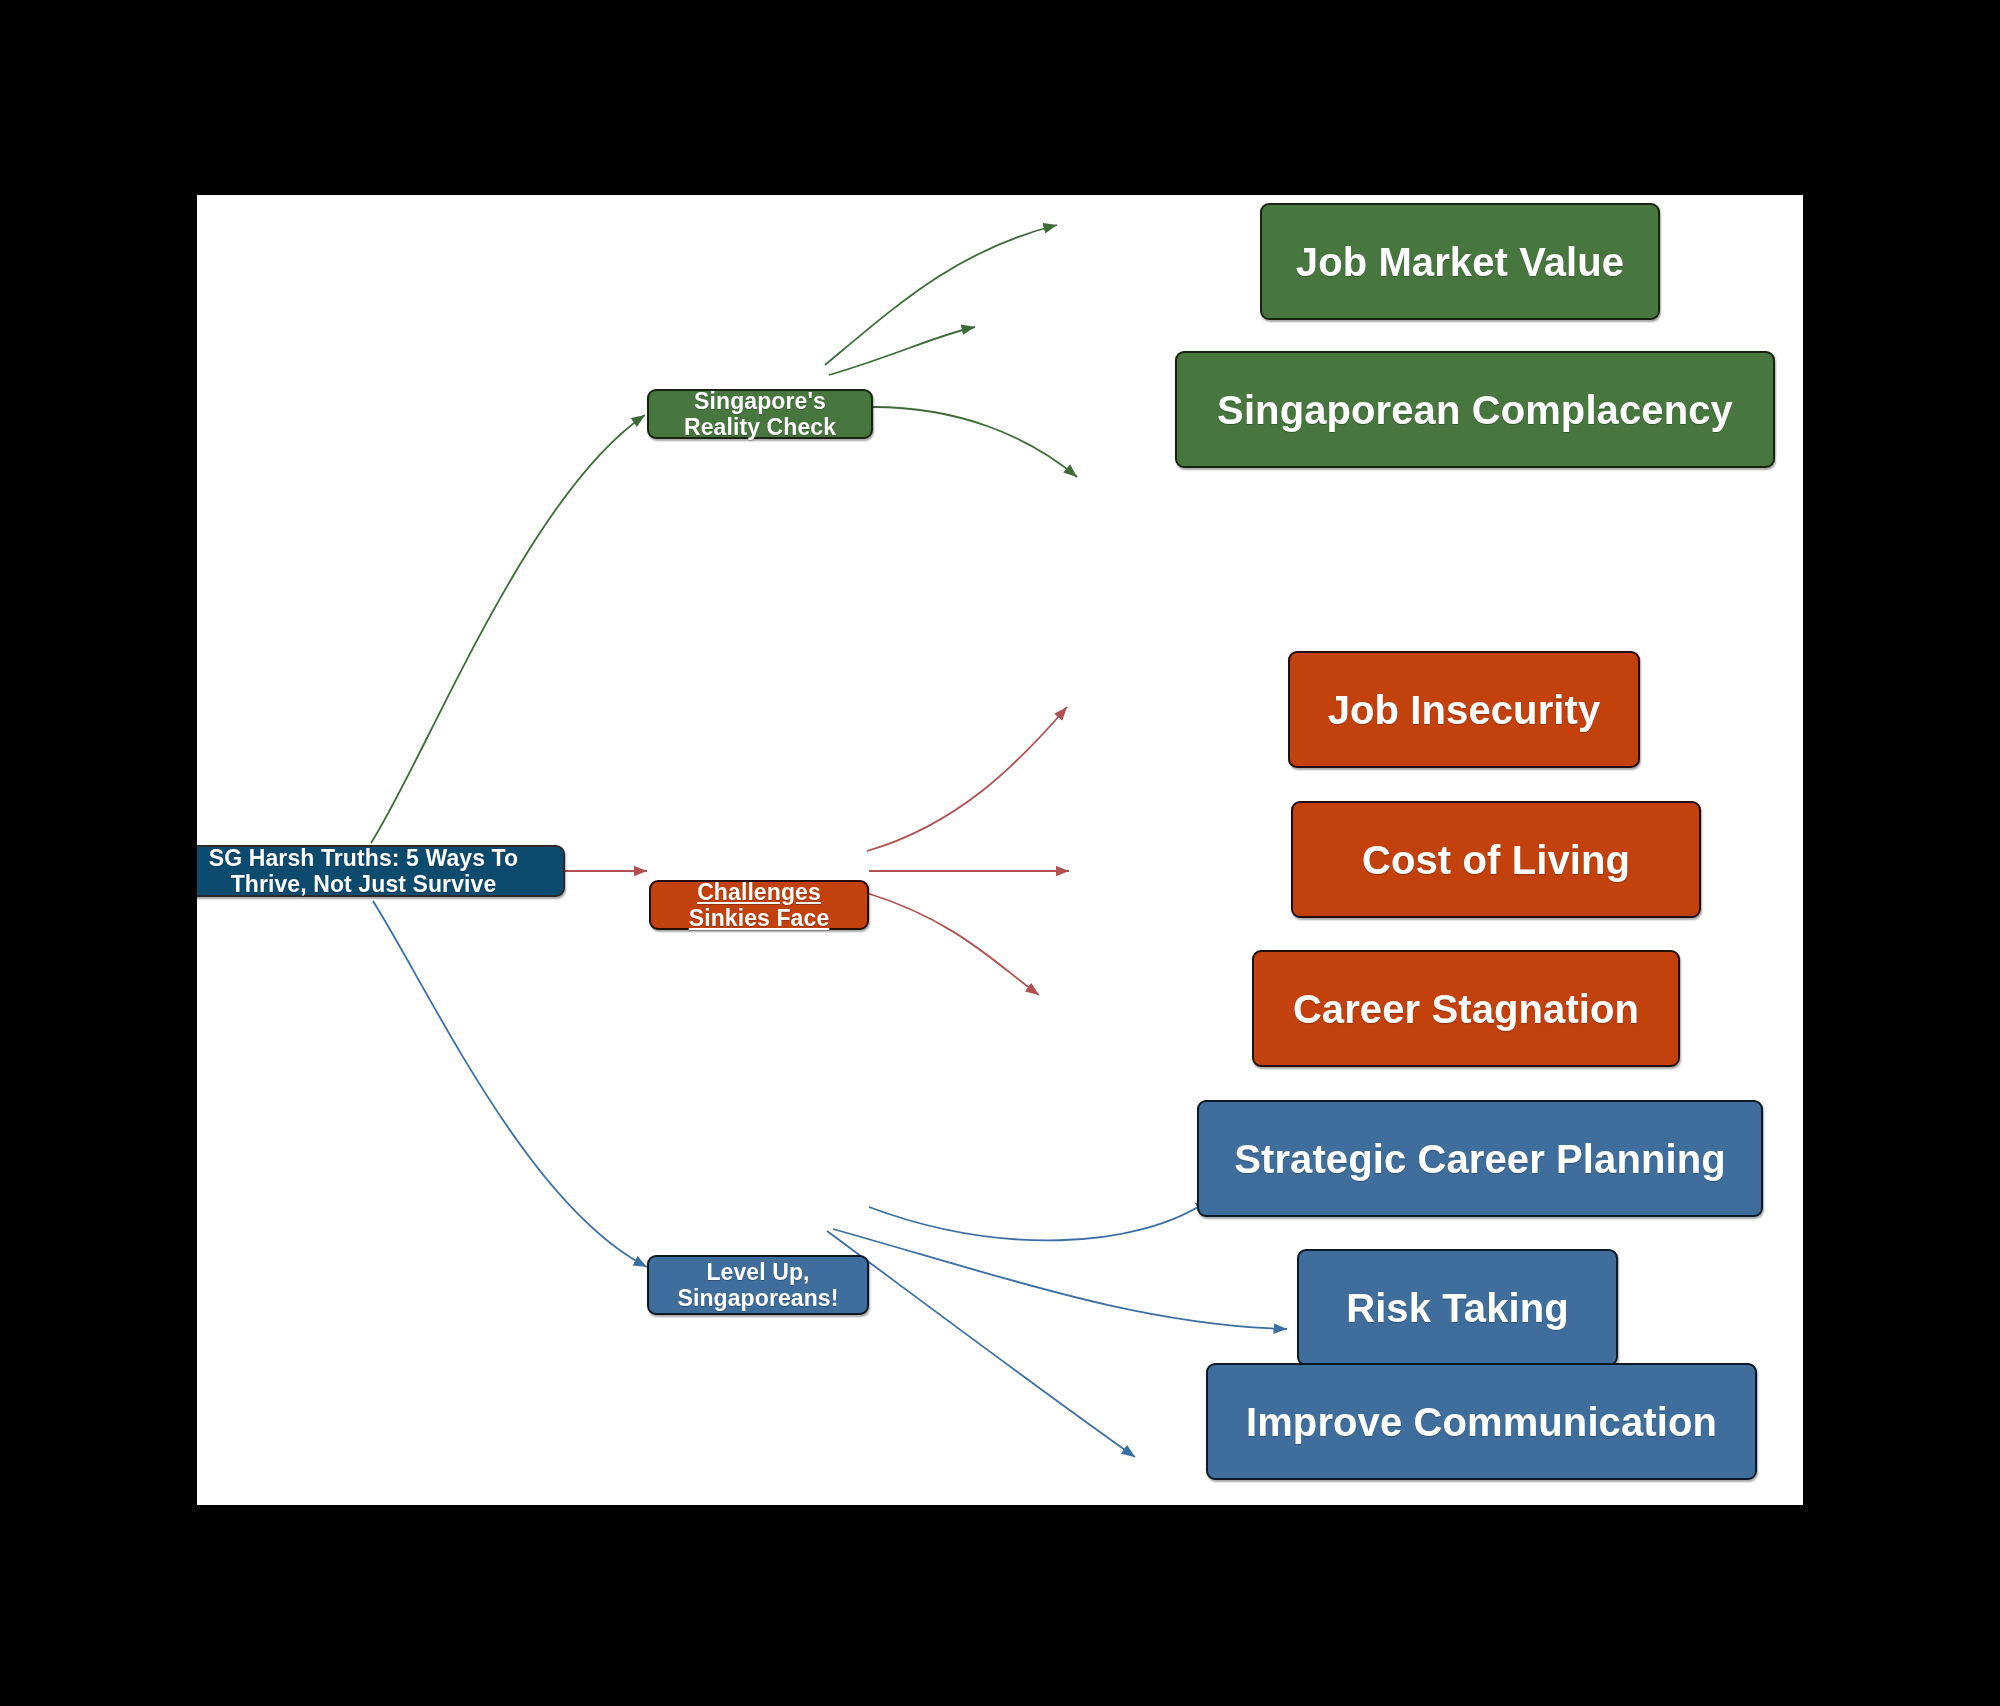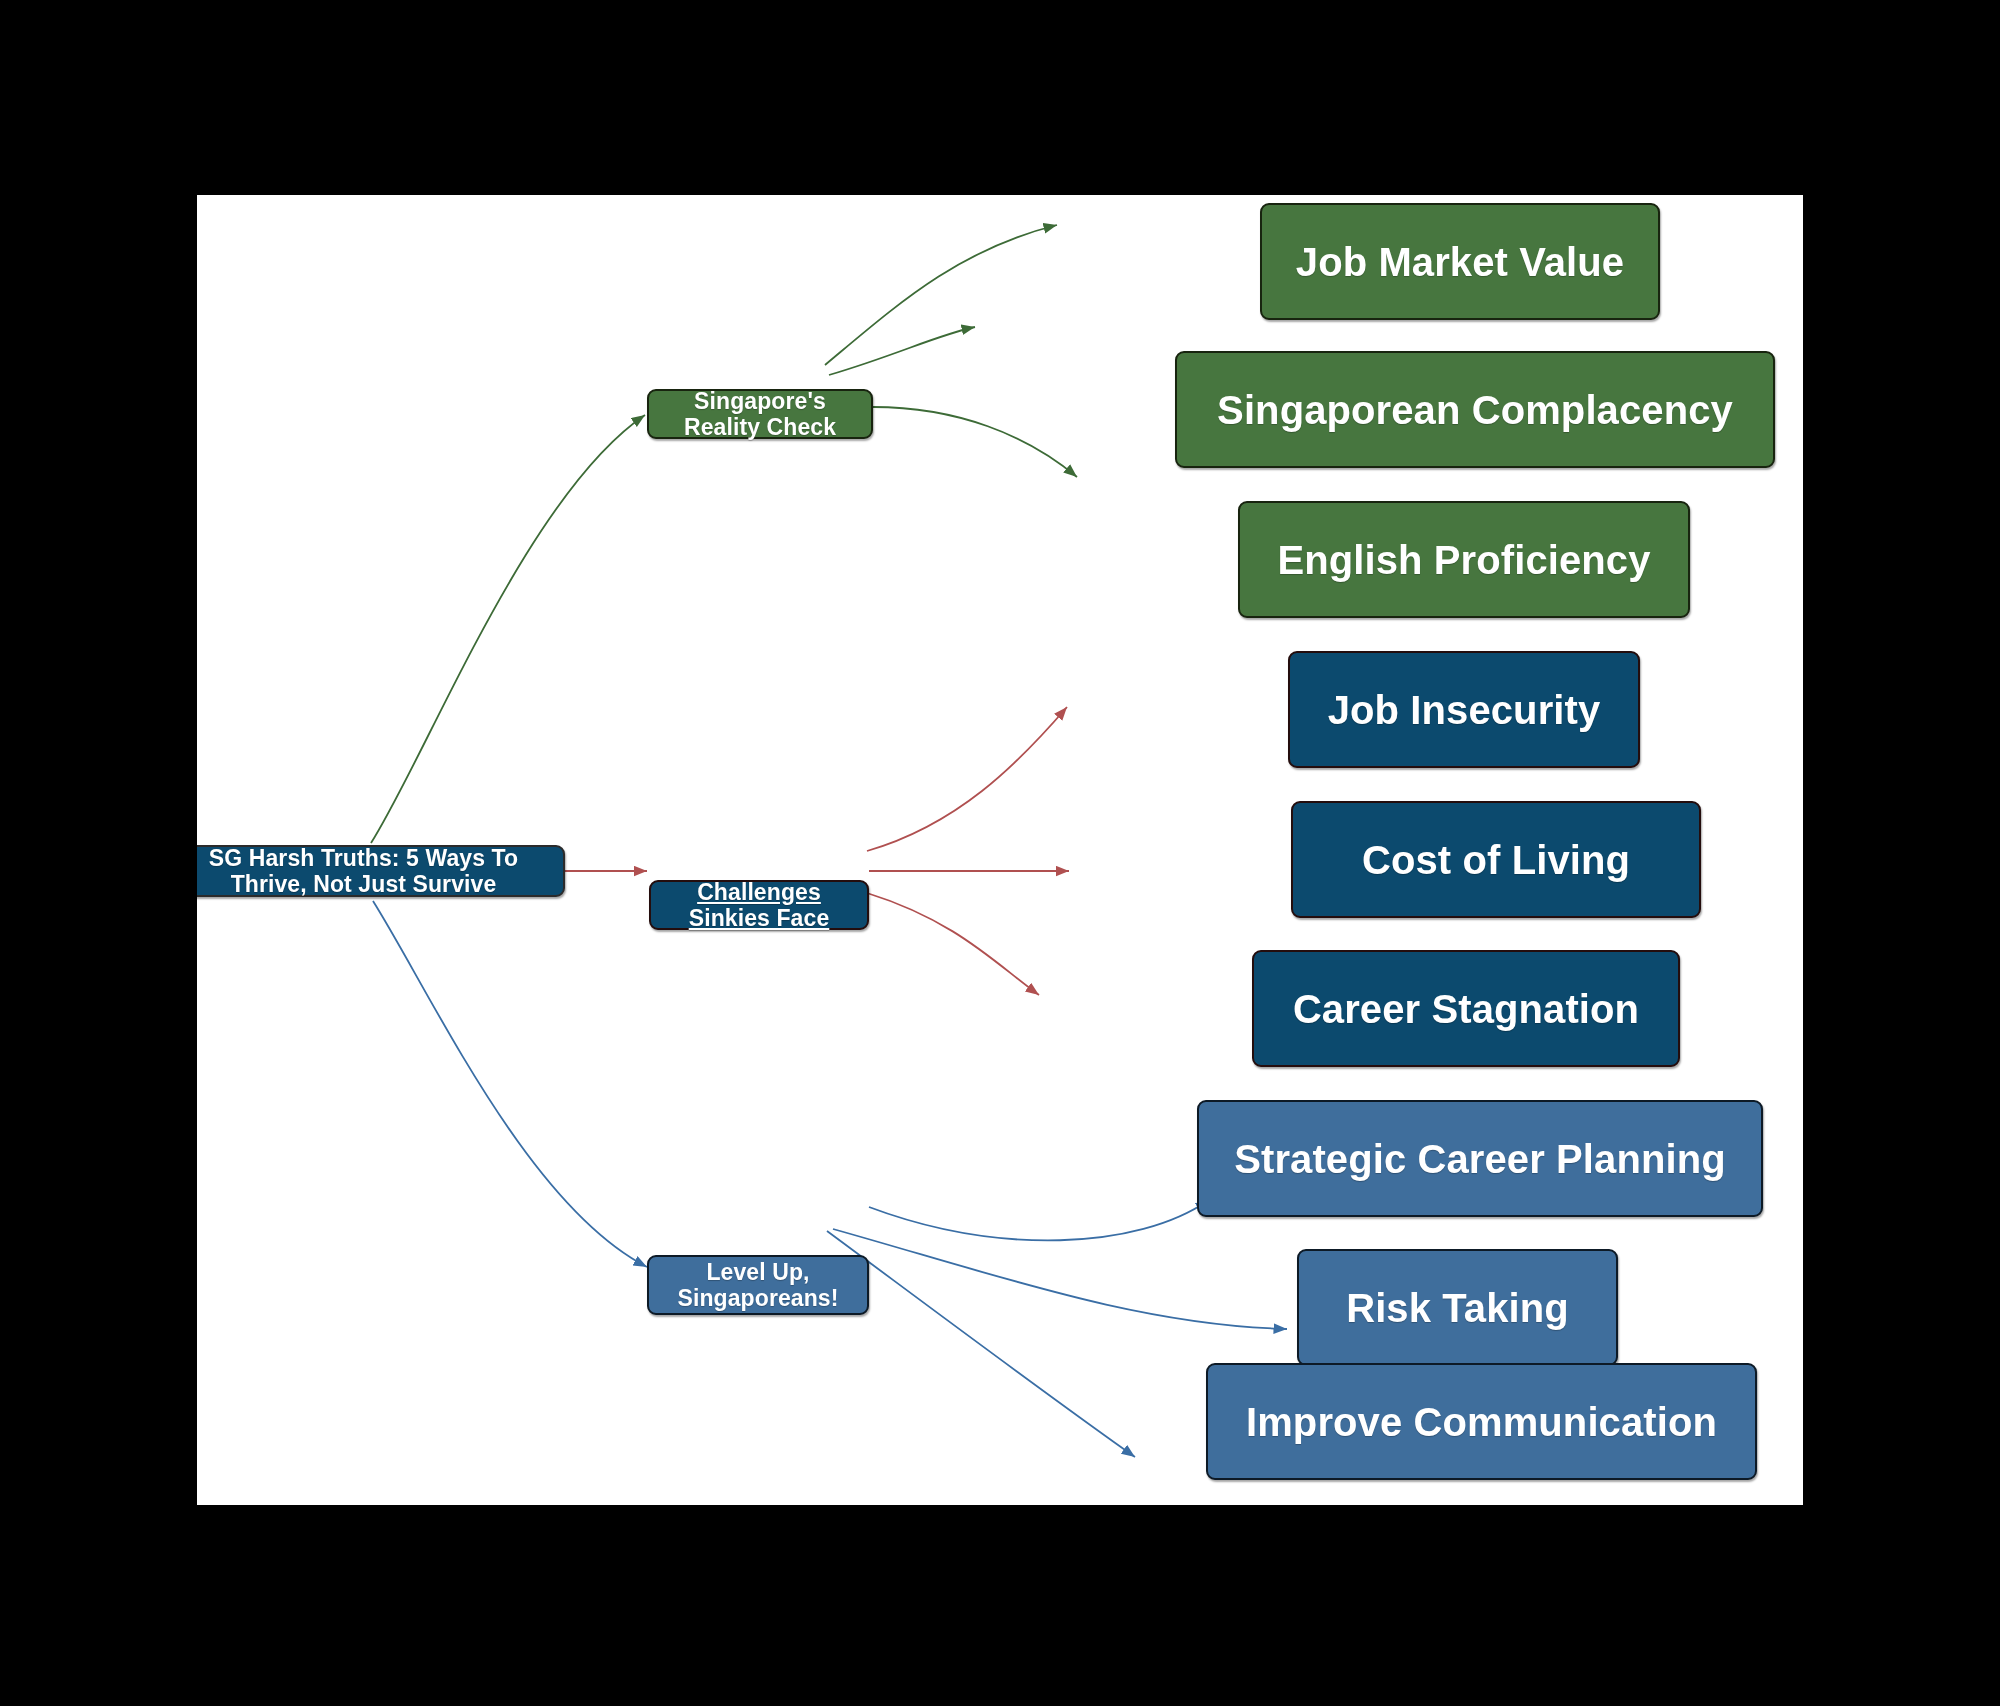--- a/index.html
+++ b/index.html
@@ -62,21 +62,21 @@
     border-color: #2b2b2b;
     font-size: 23px;
   }
   .node.branch {
     font-size: 23px;
   }
   .node.leaf {
     font-size: 40px;
   }
   .node.green  { background: #47763f; border-color: #18240f; }
-  .node.red    { background: #0c4a6e; border-color: #240d0d; }
+  .node.red    { background: #c2410c; border-color: #240d0d; }
   .node.blue   { background: #3f6e9c; border-color: #0d1a26; }
 </style>
 </head>
 <body>
 
 <div id="stage">
   <div id="canvas">
 
     <svg id="edges" viewBox="0 0 1610 1314">
       <defs>
@@ -127,23 +127,20 @@
     </div>
 
     <div class="node leaf green" style="left:1063px; top:8px; width:400px; height:117px;">
       <span>Job Market Value</span>
     </div>
 
     <div class="node leaf green" style="left:978px; top:156px; width:600px; height:117px;">
       <span>Singaporean Complacency</span>
     </div>
 
-    <div class="node leaf green" style="left:1041px; top:306px; width:452px; height:117px;">
-      <span>English Proficiency</span>
-    </div>
 
     <div class="node leaf red" style="left:1091px; top:456px; width:352px; height:117px;">
       <span>Job Insecurity</span>
     </div>
 
     <div class="node leaf red" style="left:1094px; top:606px; width:410px; height:117px;">
       <span>Cost of Living</span>
     </div>
 
     <div class="node leaf red" style="left:1055px; top:755px; width:428px; height:117px;">

